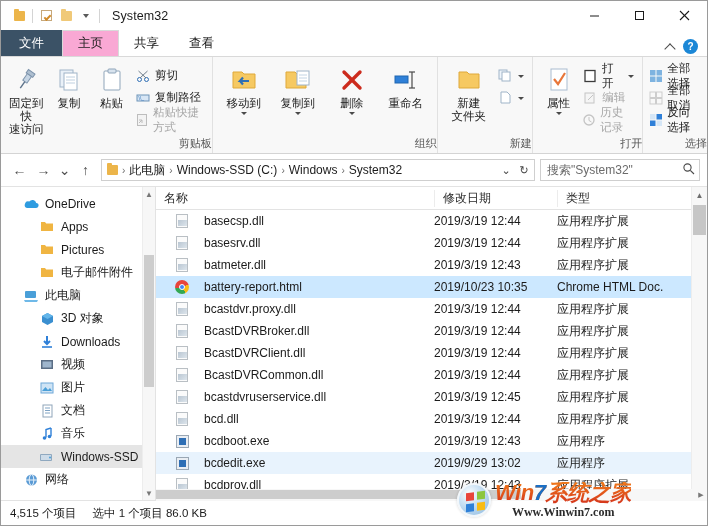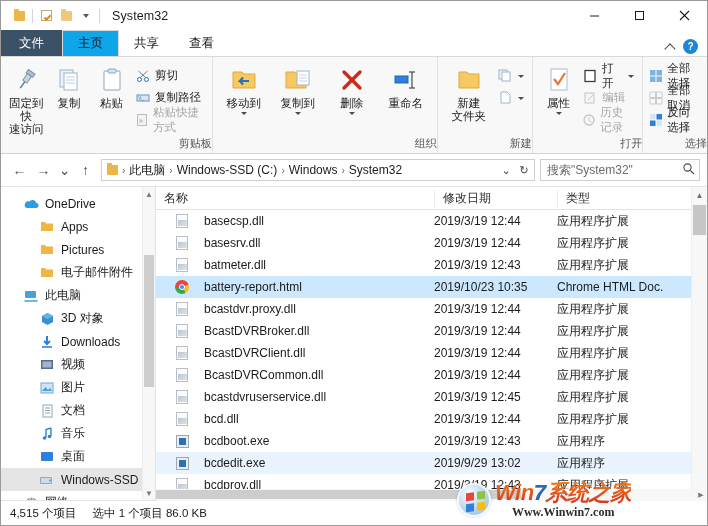--- a/index.html
+++ b/index.html
@@ -68,21 +68,21 @@
   
   .tabstrip {
     height: 26px; display: flex; align-items: flex-end;
     background: #ffffff; position: relative; flex: 0 0 26px;
   }
   .tab {
     height: 26px; padding: 0 15px; display: flex; align-items: center;
     font-size: 12.5px; color: #1b1b1b; position: relative;
   }
   .tab.file { background: #3b5266; color: #ffffff; padding: 12px 18px; }
-  .tab.active { background: #0ea5e9; border-top: 1px solid #d9d9d9;
+  .tab.active { background: #f9a8d4; border-top: 1px solid #d9d9d9;
     border-left: 1px solid #d9d9d9; border-right: 1px solid #d9d9d9; }
   .tabstrip-filler { flex: 1; }
   .ribbon-ctl {
     display: flex; align-items: center; gap: 7px;
     padding-right: 9px; padding-bottom: 2px;
   }
   .chev-up {
     width: 11px; height: 11px; position: relative;
   }
   .chev-up::after {
@@ -718,28 +718,20 @@
             <span class="nico">
               <svg width="13" height="14" viewBox="0 0 13 14">
                 <path d="M10 1v8" stroke="#2f80d8" stroke-width="1.4"></path>
                 <path d="M10 1L5 2.5v8" stroke="#2f80d8" stroke-width="1.4" fill="none"></path>
                 <circle cx="3.5" cy="11" r="1.8" fill="#2f80d8"></circle>
                 <circle cx="8.5" cy="9.5" r="1.8" fill="#2f80d8"></circle>
               </svg>
             </span>
             <span>音乐</span>
           </div>
-          <div class="navitem ind">
-            <span class="nico">
-              <svg width="14" height="12" viewBox="0 0 14 12">
-                <rect x="1" y="1" width="12" height="9" rx="1" fill="#2f80d8"></rect>
-              </svg>
-            </span>
-            <span>桌面</span>
-          </div>
           <div class="navitem ind sel">
             <span class="nico">
               <svg width="16" height="14" viewBox="0 0 16 14">
                 <rect x="1" y="4" width="12" height="7" rx="1" fill="#8fa8bf"></rect>
                 <rect x="2" y="5" width="10" height="5" fill="#cddbe8"></rect>
                 <circle cx="11" cy="7.5" r="1" fill="#4a9fd8"></circle>
               </svg>
             </span>
             <span>Windows-SSD (</span>
           </div>

